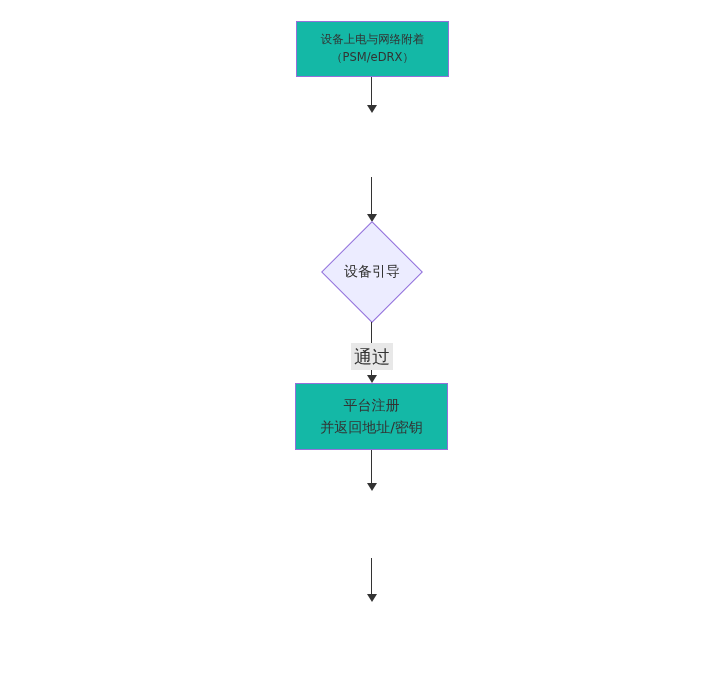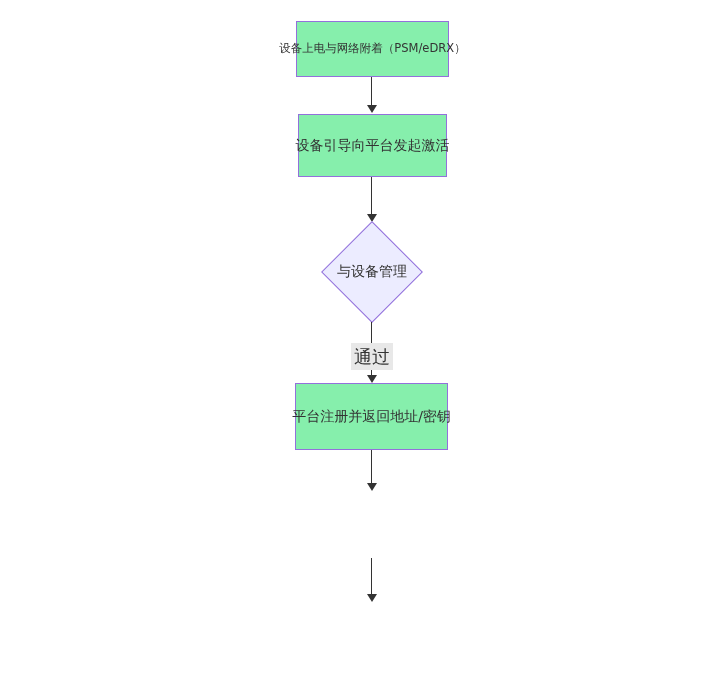--- a/index.html
+++ b/index.html
@@ -10,25 +10,25 @@
     position: relative;
     width: 726px;
     height: 700px;
     background: #ffffff;
     overflow: hidden;
   }
 
   
   .node {
     position: absolute;
-    background: #86efac;
+    background: #14b8a6;
     border: 1px solid #9370DB;
     color: #333333;
     display: flex;
-    flex-direction: row;
+    flex-direction: column;
     justify-content: center;
     align-items: center;
     text-align: center;
   }
   .node .txt { line-height: 1.55; white-space: nowrap; }
 
   #nodeA { left: 296px; top: 21px;  width: 153px; height: 56px; font-size: 11.5px; }
   #nodeB { left: 298px; top: 114px; width: 149px; height: 63px; font-size: 14px; }
   #nodeD { left: 295px; top: 383px; width: 153px; height: 67px; font-size: 14px; }
   #nodeE { left: 296px; top: 491px; width: 152px; height: 67px; font-size: 14px; }
@@ -104,31 +104,27 @@
 <div class="canvas">
 
   <div class="node" id="nodeA">
     <div class="txt">设备上电与网络附着</div>
     <div class="txt">（PSM/eDRX）</div>
   </div>
 
   <div class="edge-line" id="e1-line"></div>
   <div class="arrowhead" id="e1-head"></div>
 
-  <div class="node" id="nodeB">
-    <div class="txt">设备引导</div>
-    <div class="txt">向平台发起激活</div>
-  </div>
 
   <div class="edge-line" id="e2-line"></div>
   <div class="arrowhead" id="e2-head"></div>
 
   <div class="diamond-wrap">
     <div class="diamond-shape"></div>
-    <div class="diamond-label">与设备管理</div>
+    <div class="diamond-label">设备引导</div>
   </div>
 
   <div class="edge-line" id="e3-line"></div>
   <div class="edge-label">通过</div>
   <div class="arrowhead" id="e3-head"></div>
 
   <div class="node" id="nodeD">
     <div class="txt">平台注册</div>
     <div class="txt">并返回地址/密钥</div>
   </div>

